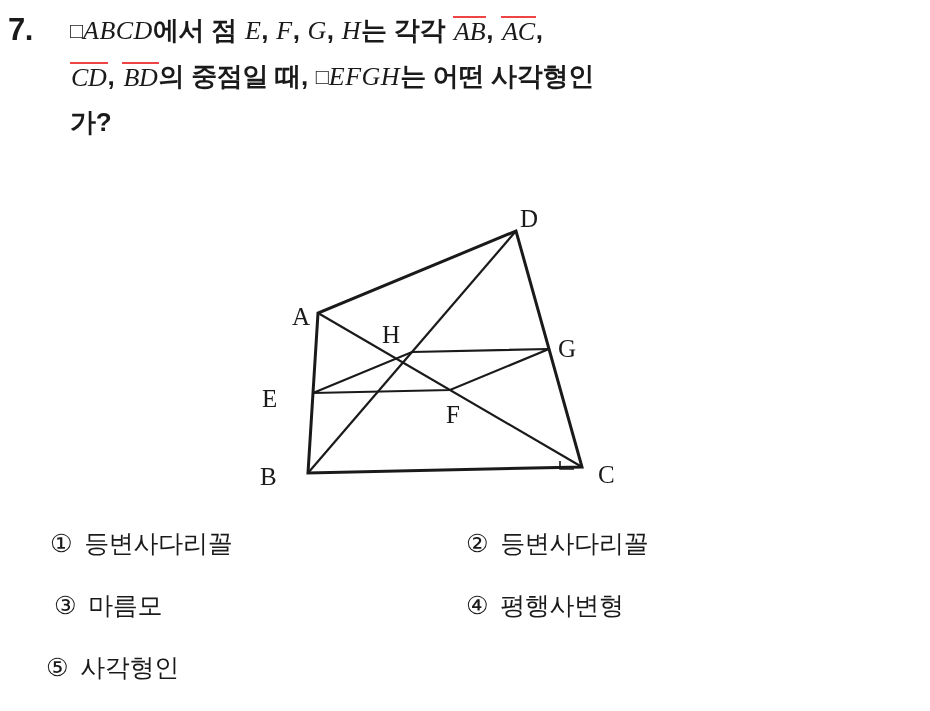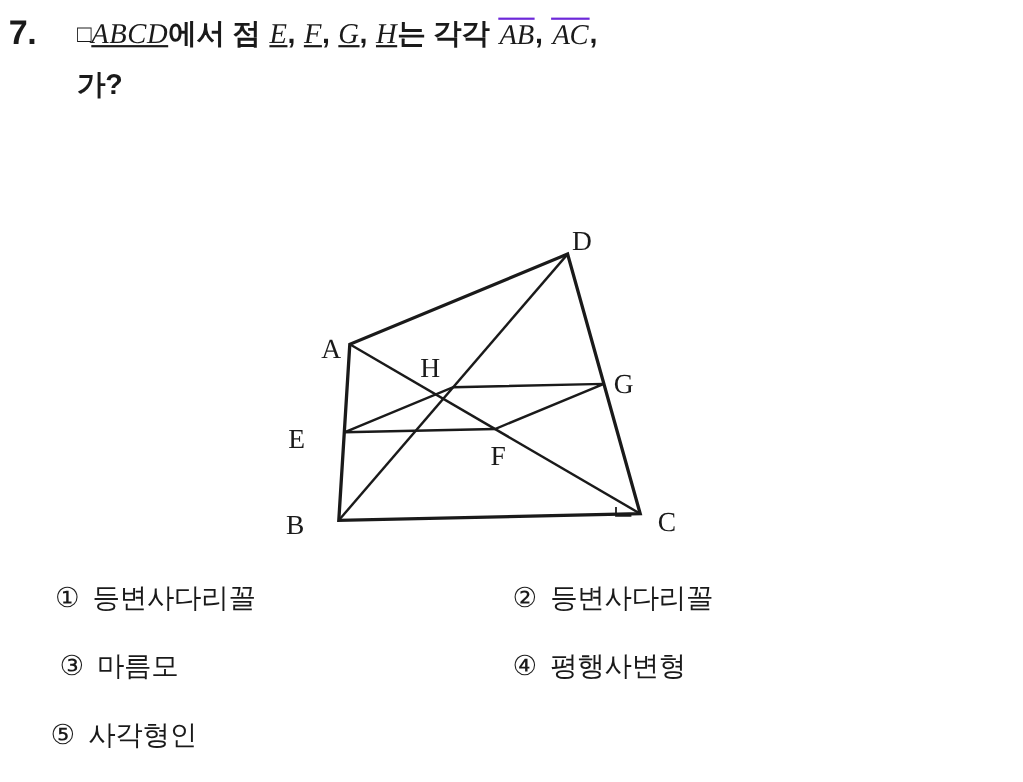--- a/index.html
+++ b/index.html
@@ -48,35 +48,34 @@
     font-size: 26px;
     line-height: 44px;
     letter-spacing: -0.3px;
   }
   .mathit {
     font-family: "Liberation Serif", serif;
     font-style: italic;
     font-weight: normal;
     font-size: 26px;
     letter-spacing: 0.5px;
-    text-decoration: underline;
   }
   .sq {
     font-family: "Liberation Sans", sans-serif;
     font-weight: normal;
     font-size: 22px;
     position: relative;
     top: -1px;
   }
   .seg {
     font-family: "Liberation Serif", serif;
     font-style: italic;
     font-weight: normal;
     font-size: 26px;
-    border-top: 2px solid #6d28d9;
+    border-top: 2px solid #ef4444;
     padding: 0 1px;
     position: relative;
     top: 1px;
     display: inline-block;
     line-height: 28px;
   }
   .sp {
     display: inline-block;
     width: 8px;
   }
@@ -128,20 +127,23 @@
 <div class="page">
 
   <div class="question">
     <div class="qnum">7.</div>
 
     <div class="qtext">
       <div>
         <span class="sq">□</span><span class="mathit">ABCD</span><span>에서 점</span><span class="sp"></span><span class="mathit">E</span><span>,</span><span class="sp"></span><span class="mathit">F</span><span>,</span><span class="sp"></span><span class="mathit">G</span><span>,</span><span class="sp"></span><span class="mathit">H</span><span>는 각각</span><span class="sp"></span><span class="seg">AB</span><span>,</span><span class="sp"></span><span class="seg">AC</span><span>,</span>
       </div>
 
+      <div>
+        <span class="seg">CD</span><span>,</span><span class="sp"></span><span class="seg">BD</span><span>의 중점일 때,</span><span class="sp"></span><span class="sq">□</span><span class="mathit">EFGH</span><span>는 어떤 사각형인</span>
+      </div>
 
       <div>가?</div>
     </div>
   </div>
 
   <div class="figure">
     <svg width="420" height="310" viewBox="0 0 420 310" xmlns="http://www.w3.org/2000/svg">
 
       <g fill="none" stroke="#1a1a1a" stroke-width="3" stroke-linejoin="miter" stroke-linecap="butt">
         <polygon points="88,118 78,278 352,272 286,36"></polygon>

